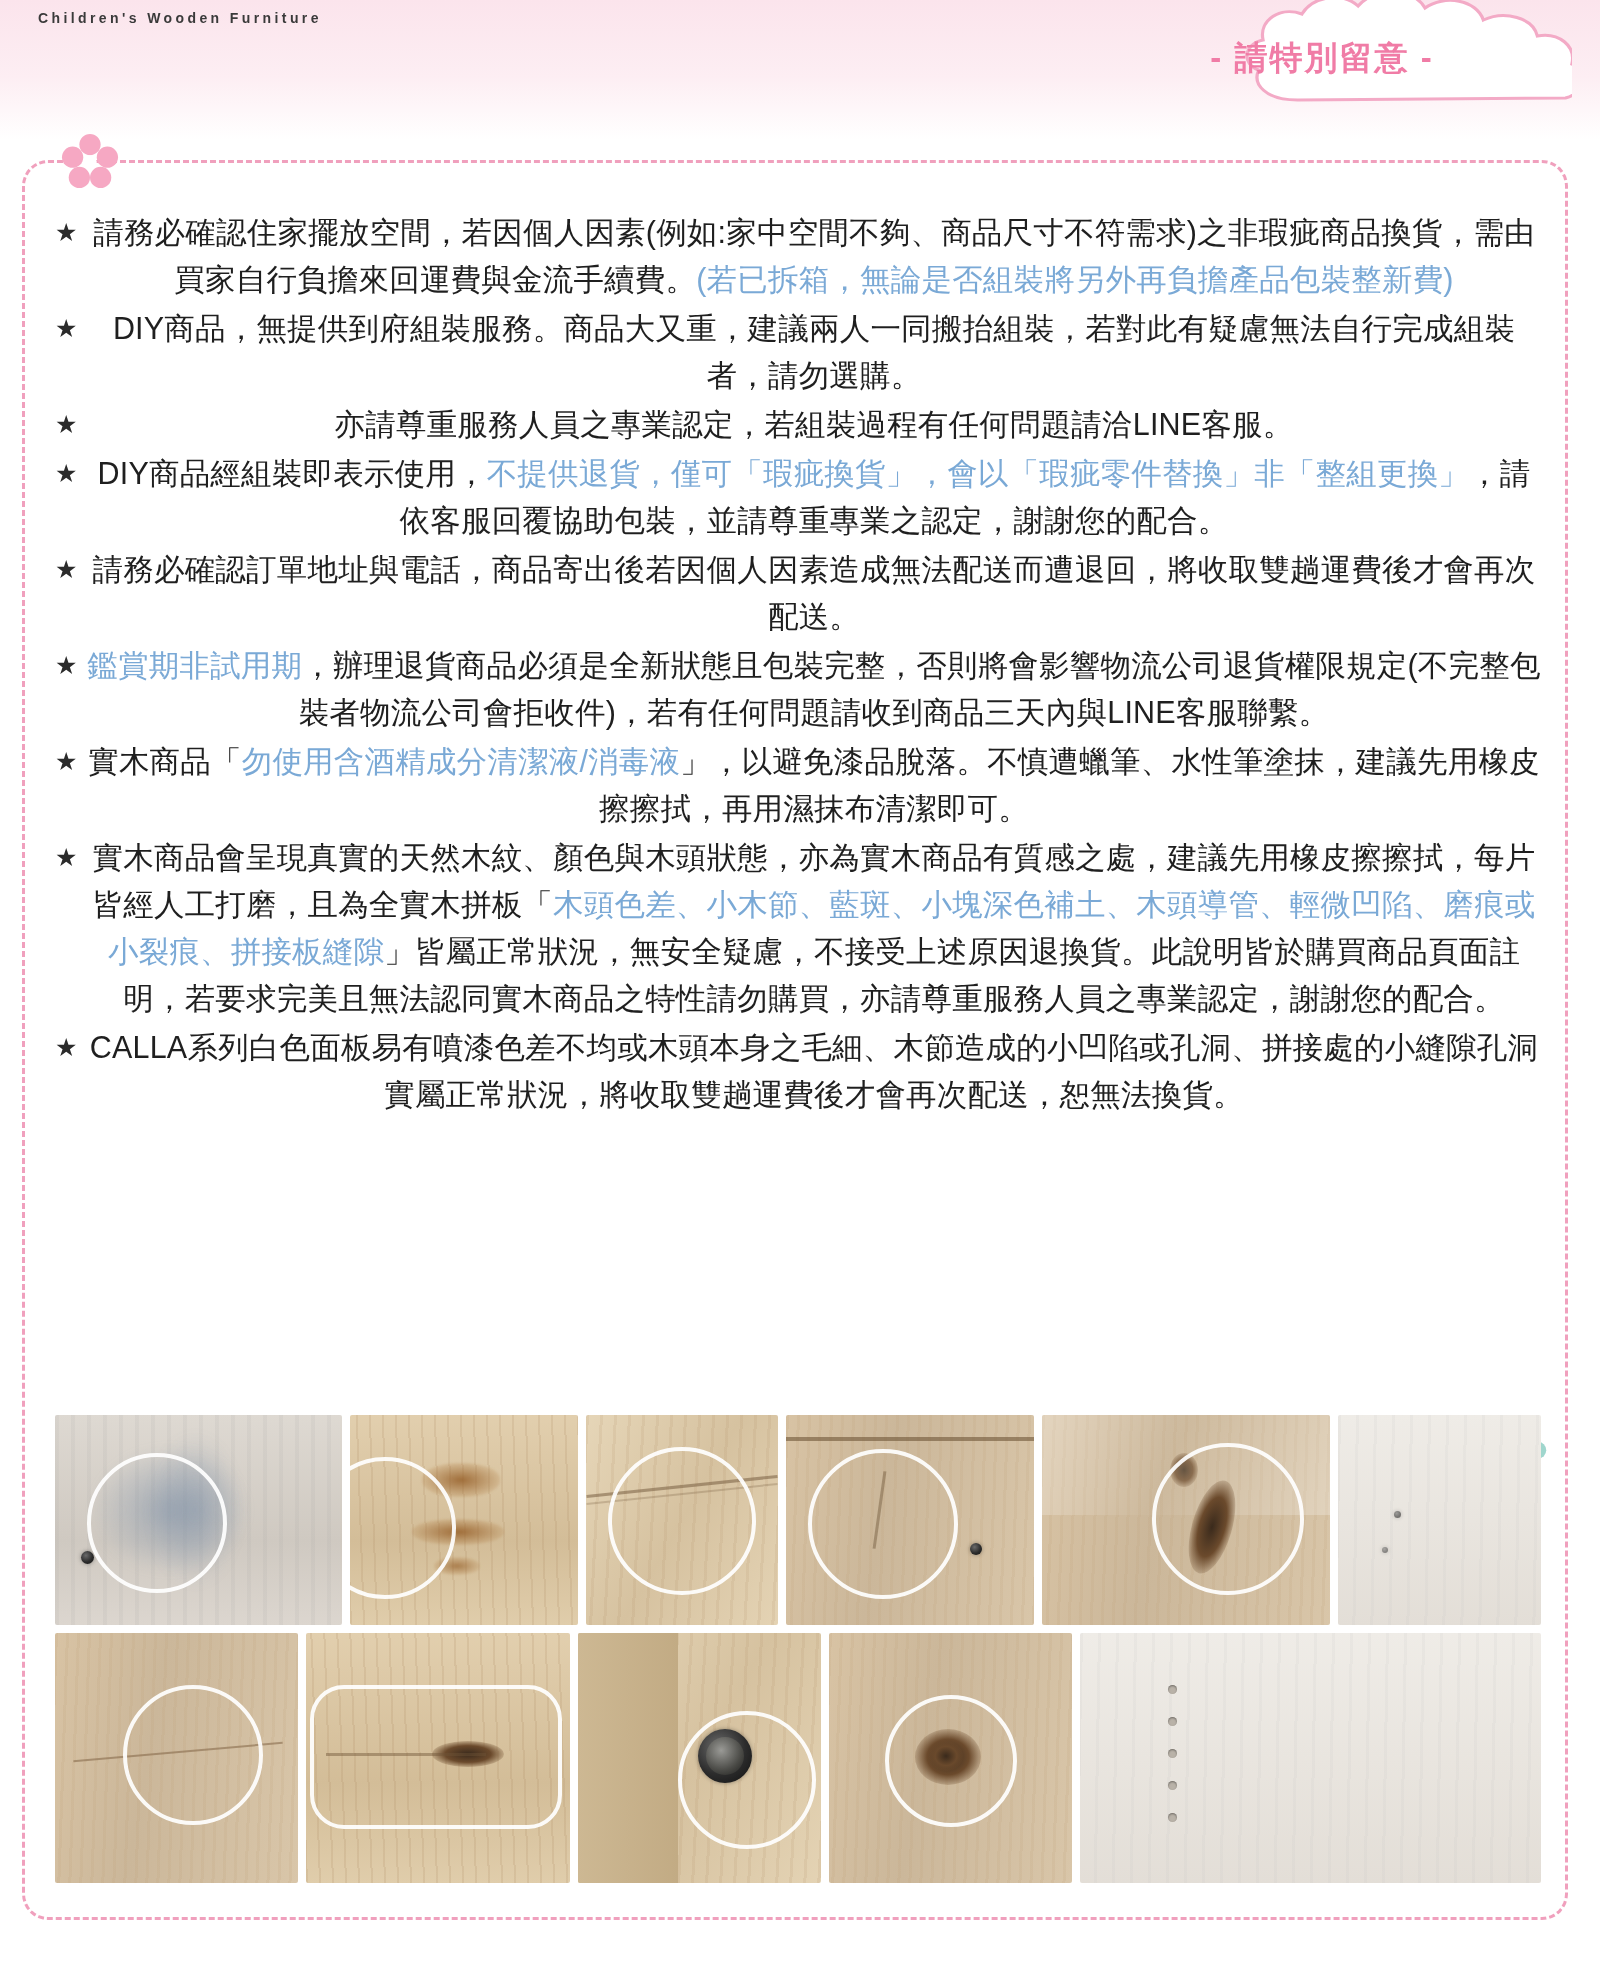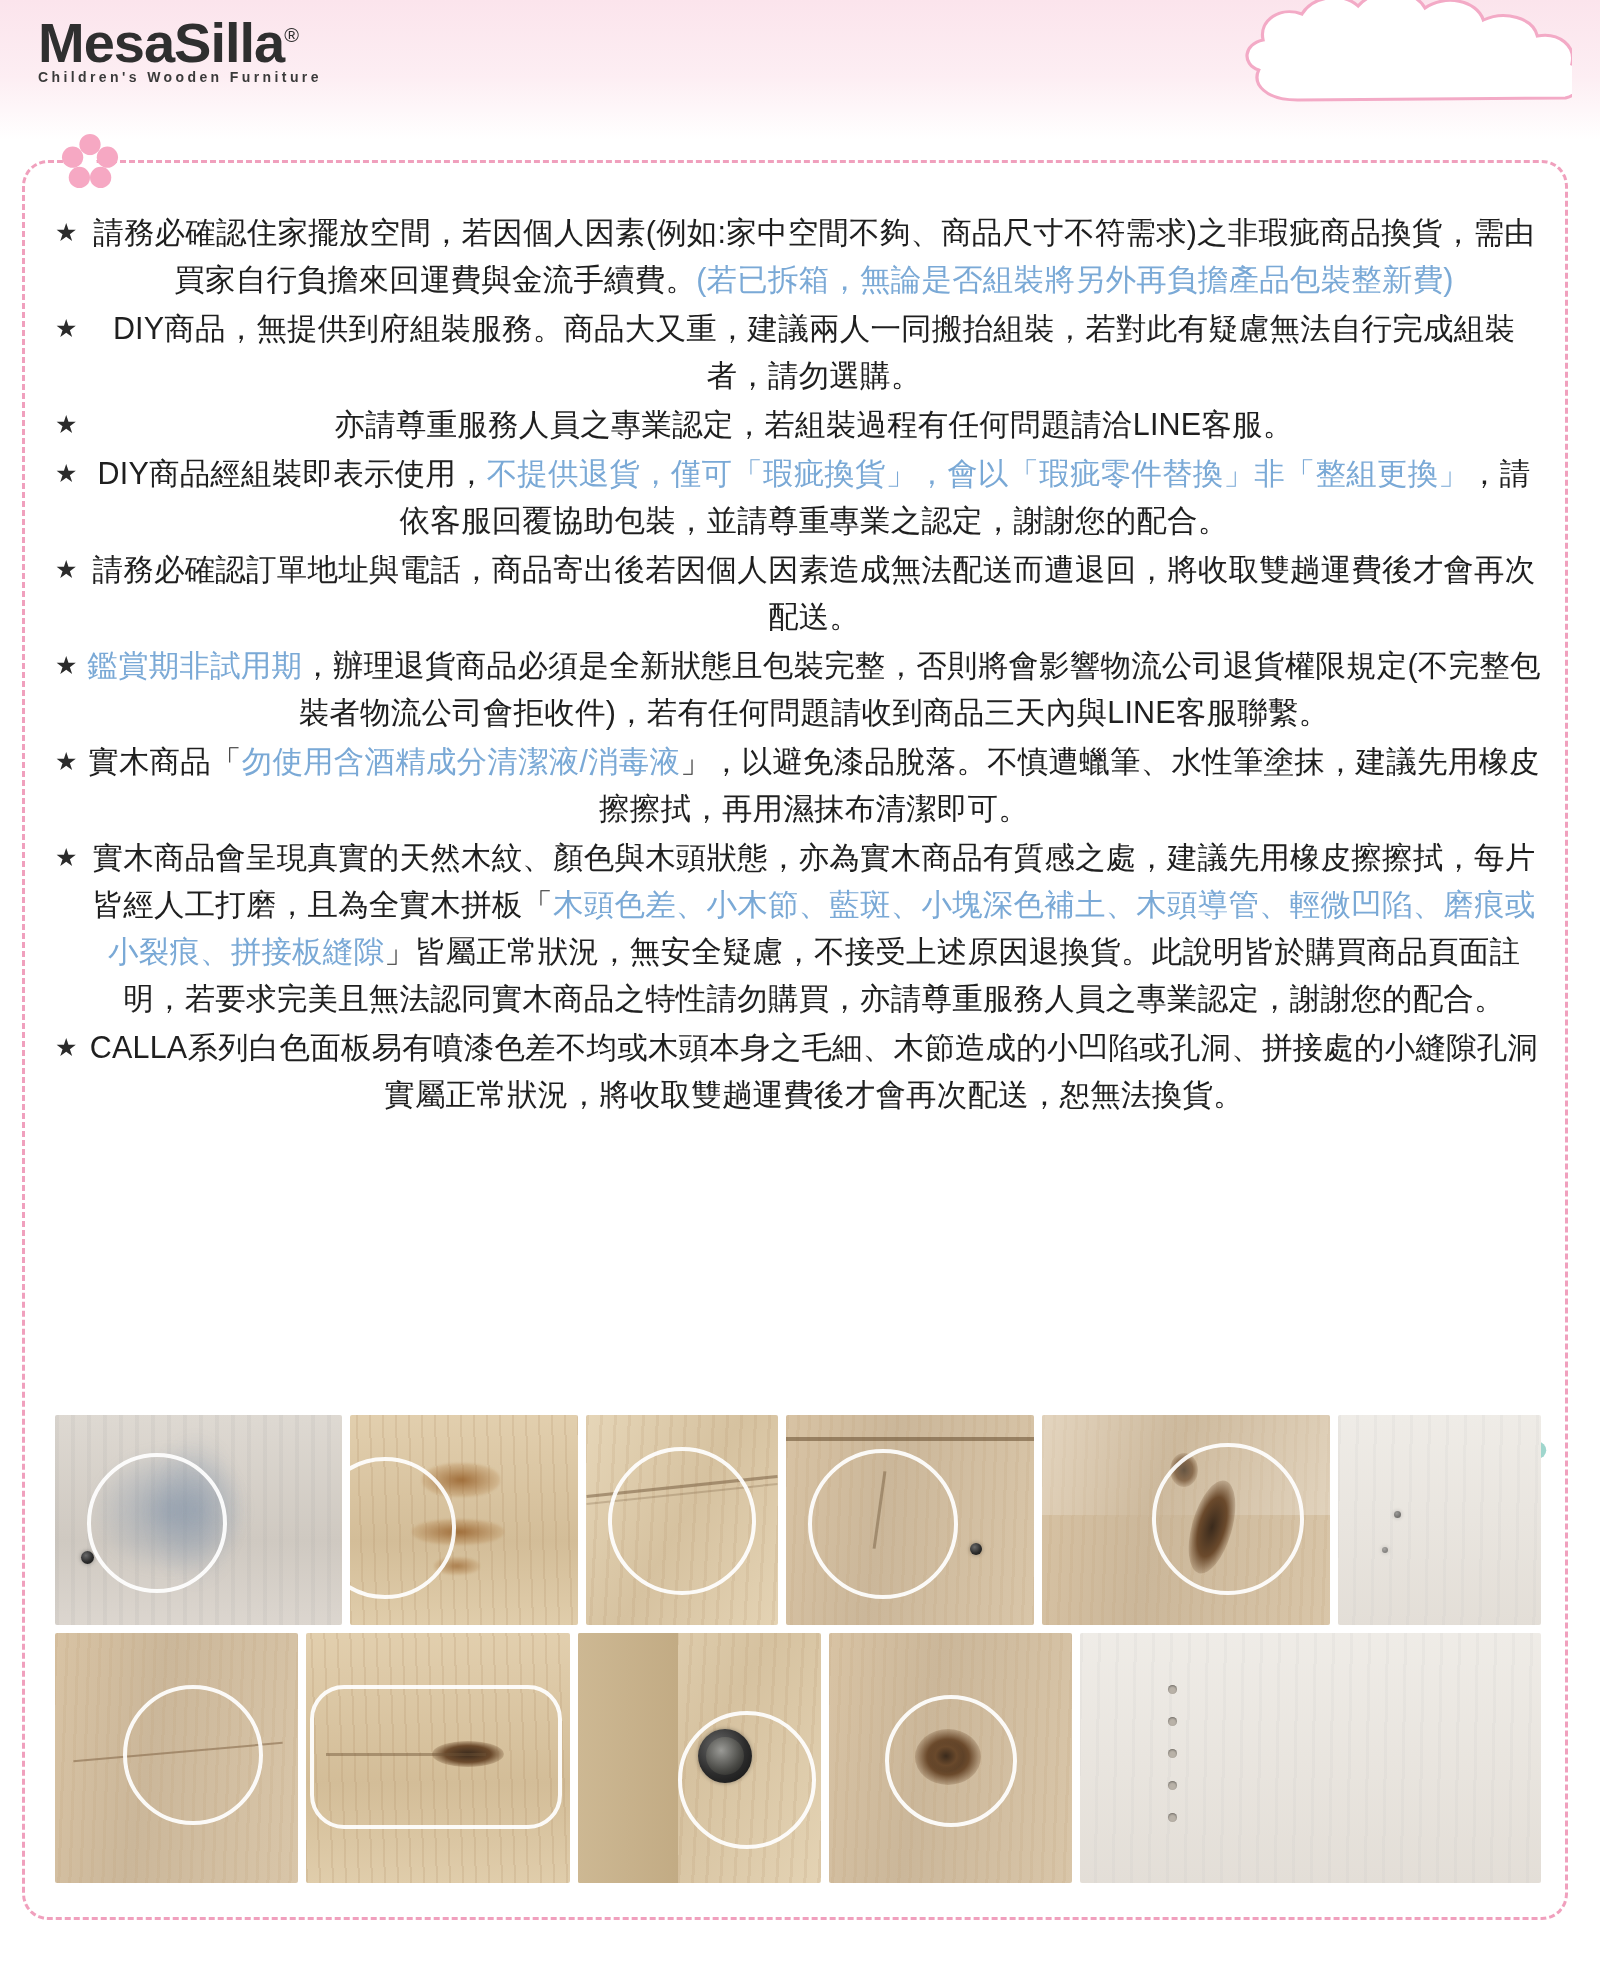--- a/index.html
+++ b/index.html
@@ -249,31 +249,29 @@
     background: #b9b2a8;
     box-shadow: inset 0 1px 2px rgba(0,0,0,0.4);
   }
 </style>
 </head>
 <body>
 
 <div class="header">
 
   <div class="logo">
-    <div class="brand">
-      <span>MesaSilla</span><span class="reg">®</span>
-    </div>
     <div class="sub">Children's Wooden Furniture</div>
   </div>
 
   <div class="cloud-badge">
     <svg width="500" height="120" viewBox="0 0 500 120">
       <path d="M70,112 C40,112 28,96 34,82 C18,76 20,56 38,52 C34,32 54,18 74,26 C84,8 112,4 126,18 C142,-2 178,0 188,20 C206,6 236,12 242,32
                C262,22 288,30 292,48 C312,44 328,58 324,76 C340,82 338,104 318,110 Z" transform="translate(150,-2) scale(1.08,1.0)" fill="#ffffff" stroke="#f3aac6" stroke-width="3"></path>
     </svg>
+    <div class="cloud-text">- 請特別留意 -</div>
   </div>
 </div>
 
 <div class="main-box">
 
   <svg class="flower-left" viewBox="0 0 60 60">
     <g fill="#f6a8c3">
       <circle cx="30" cy="12" r="11"></circle>
       <circle cx="48" cy="25" r="11"></circle>
       <circle cx="41" cy="46" r="11"></circle>

